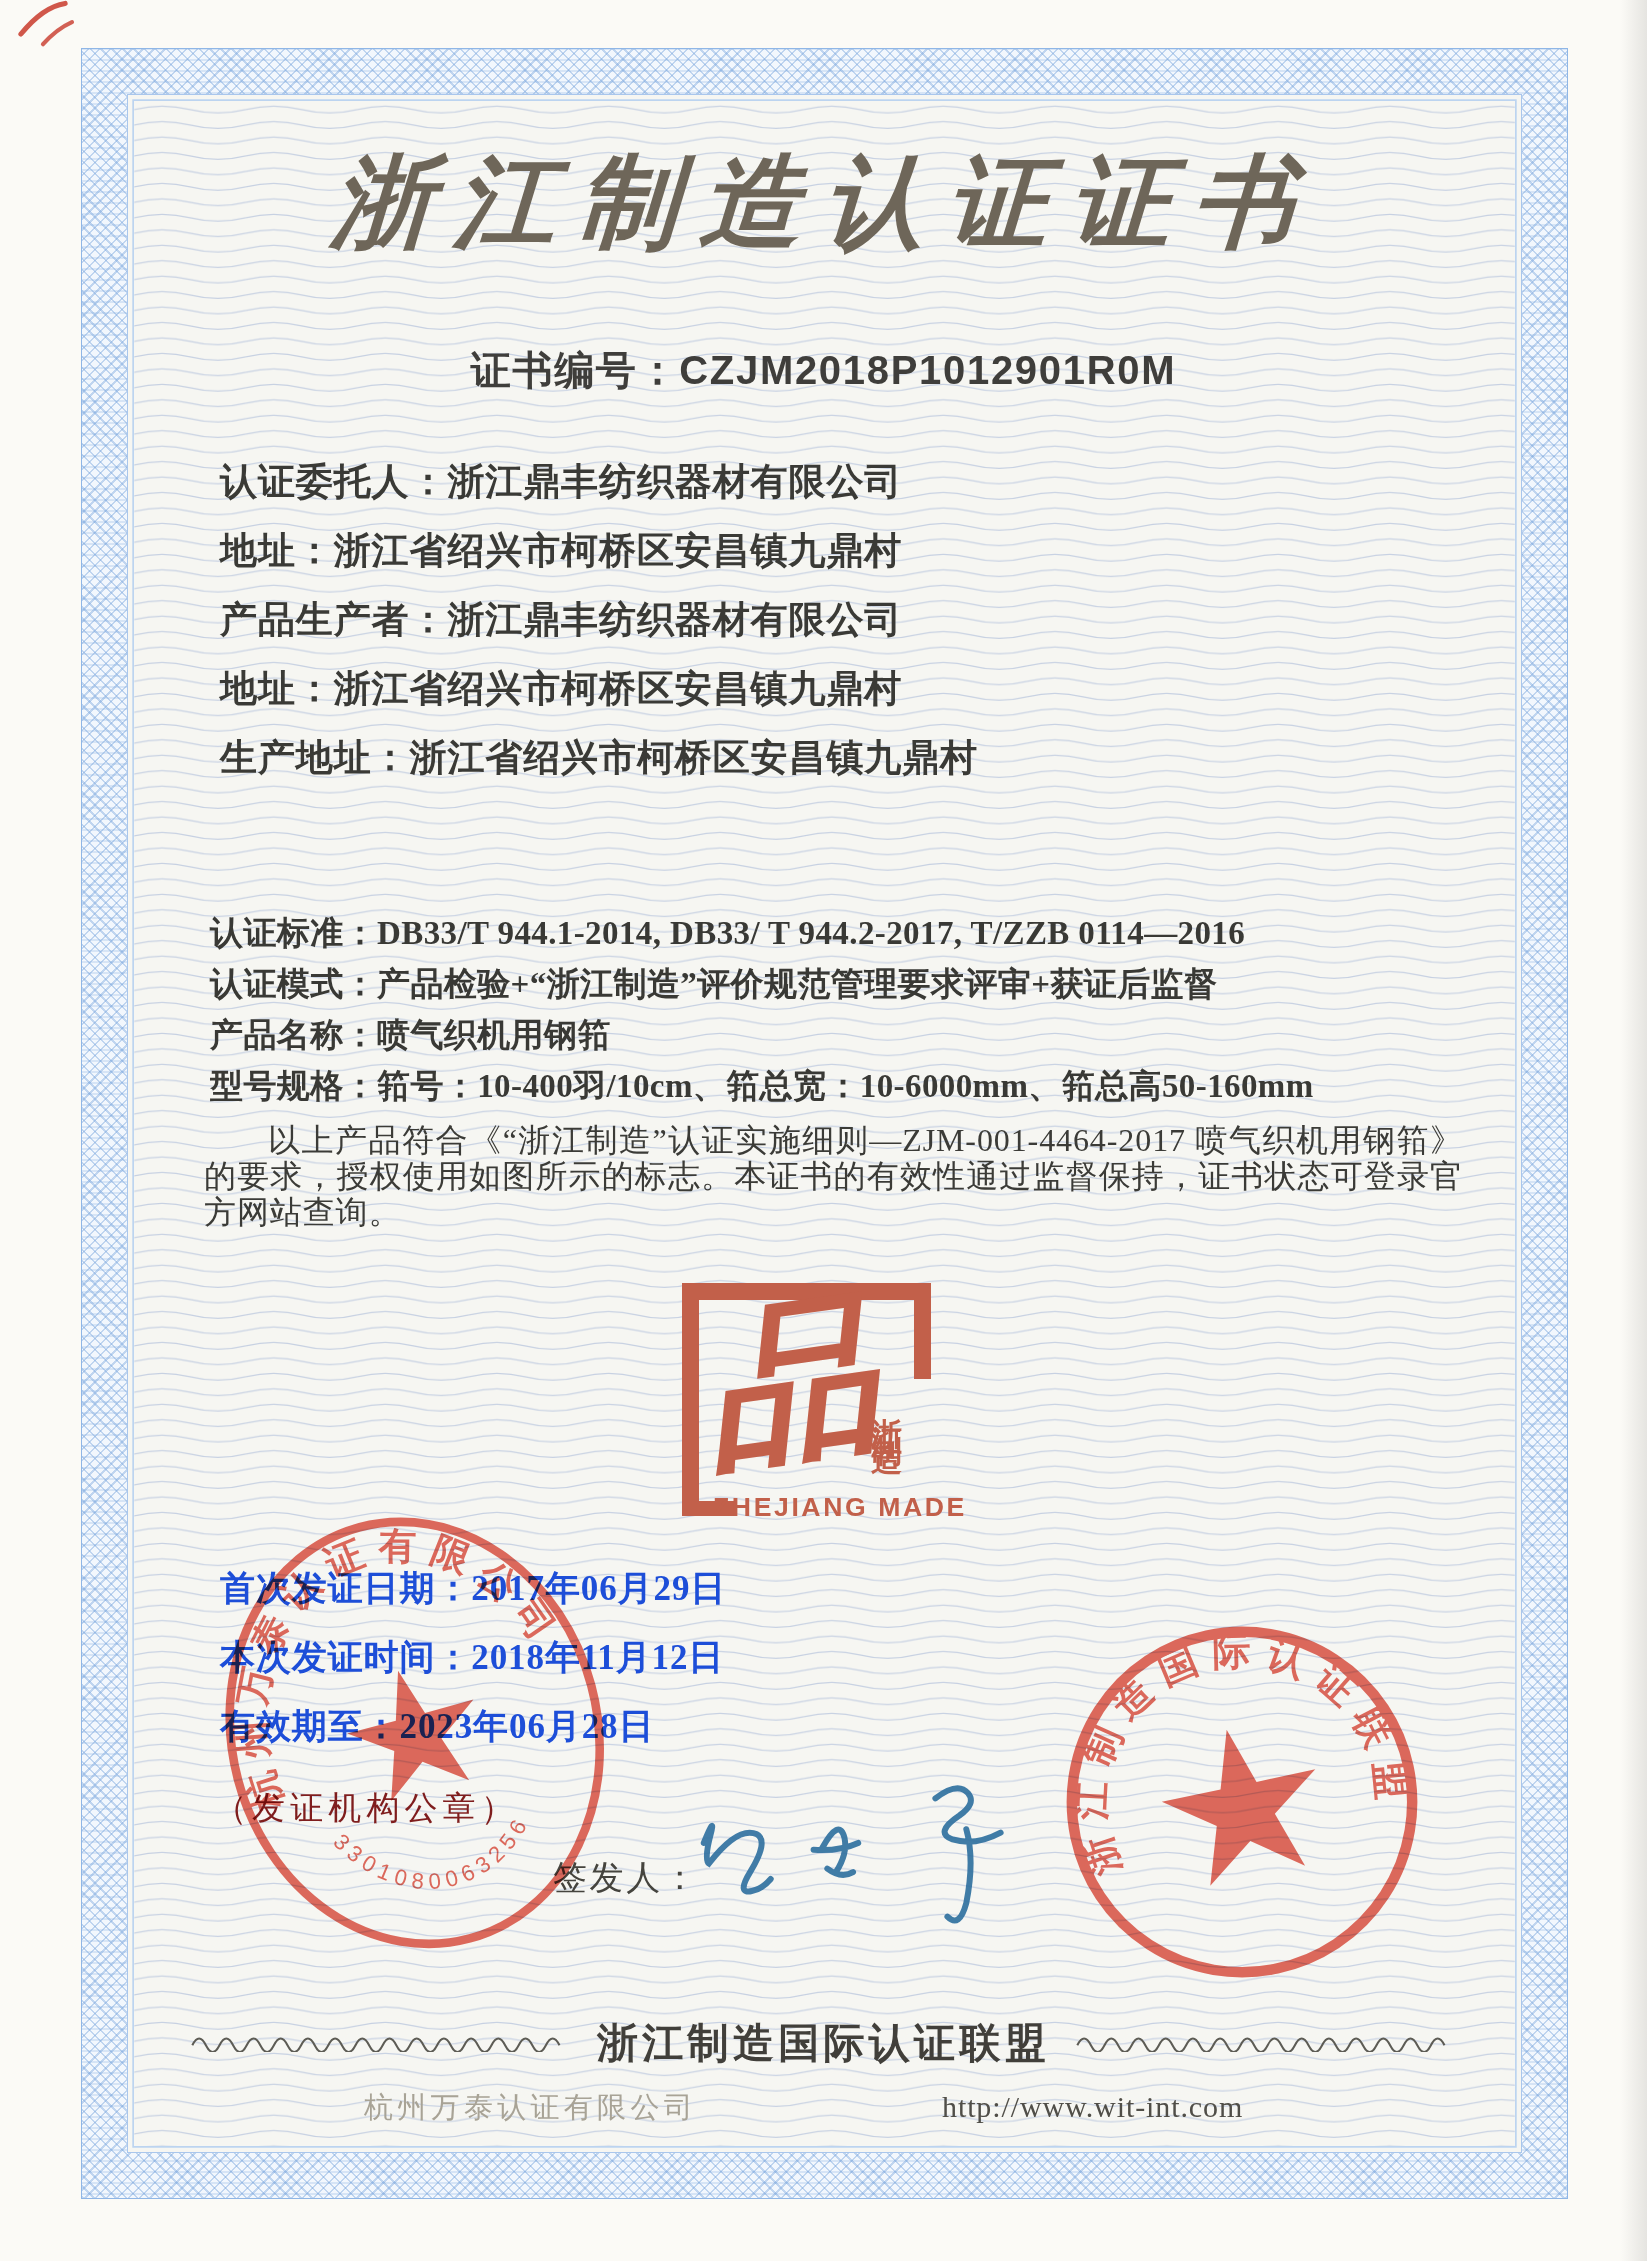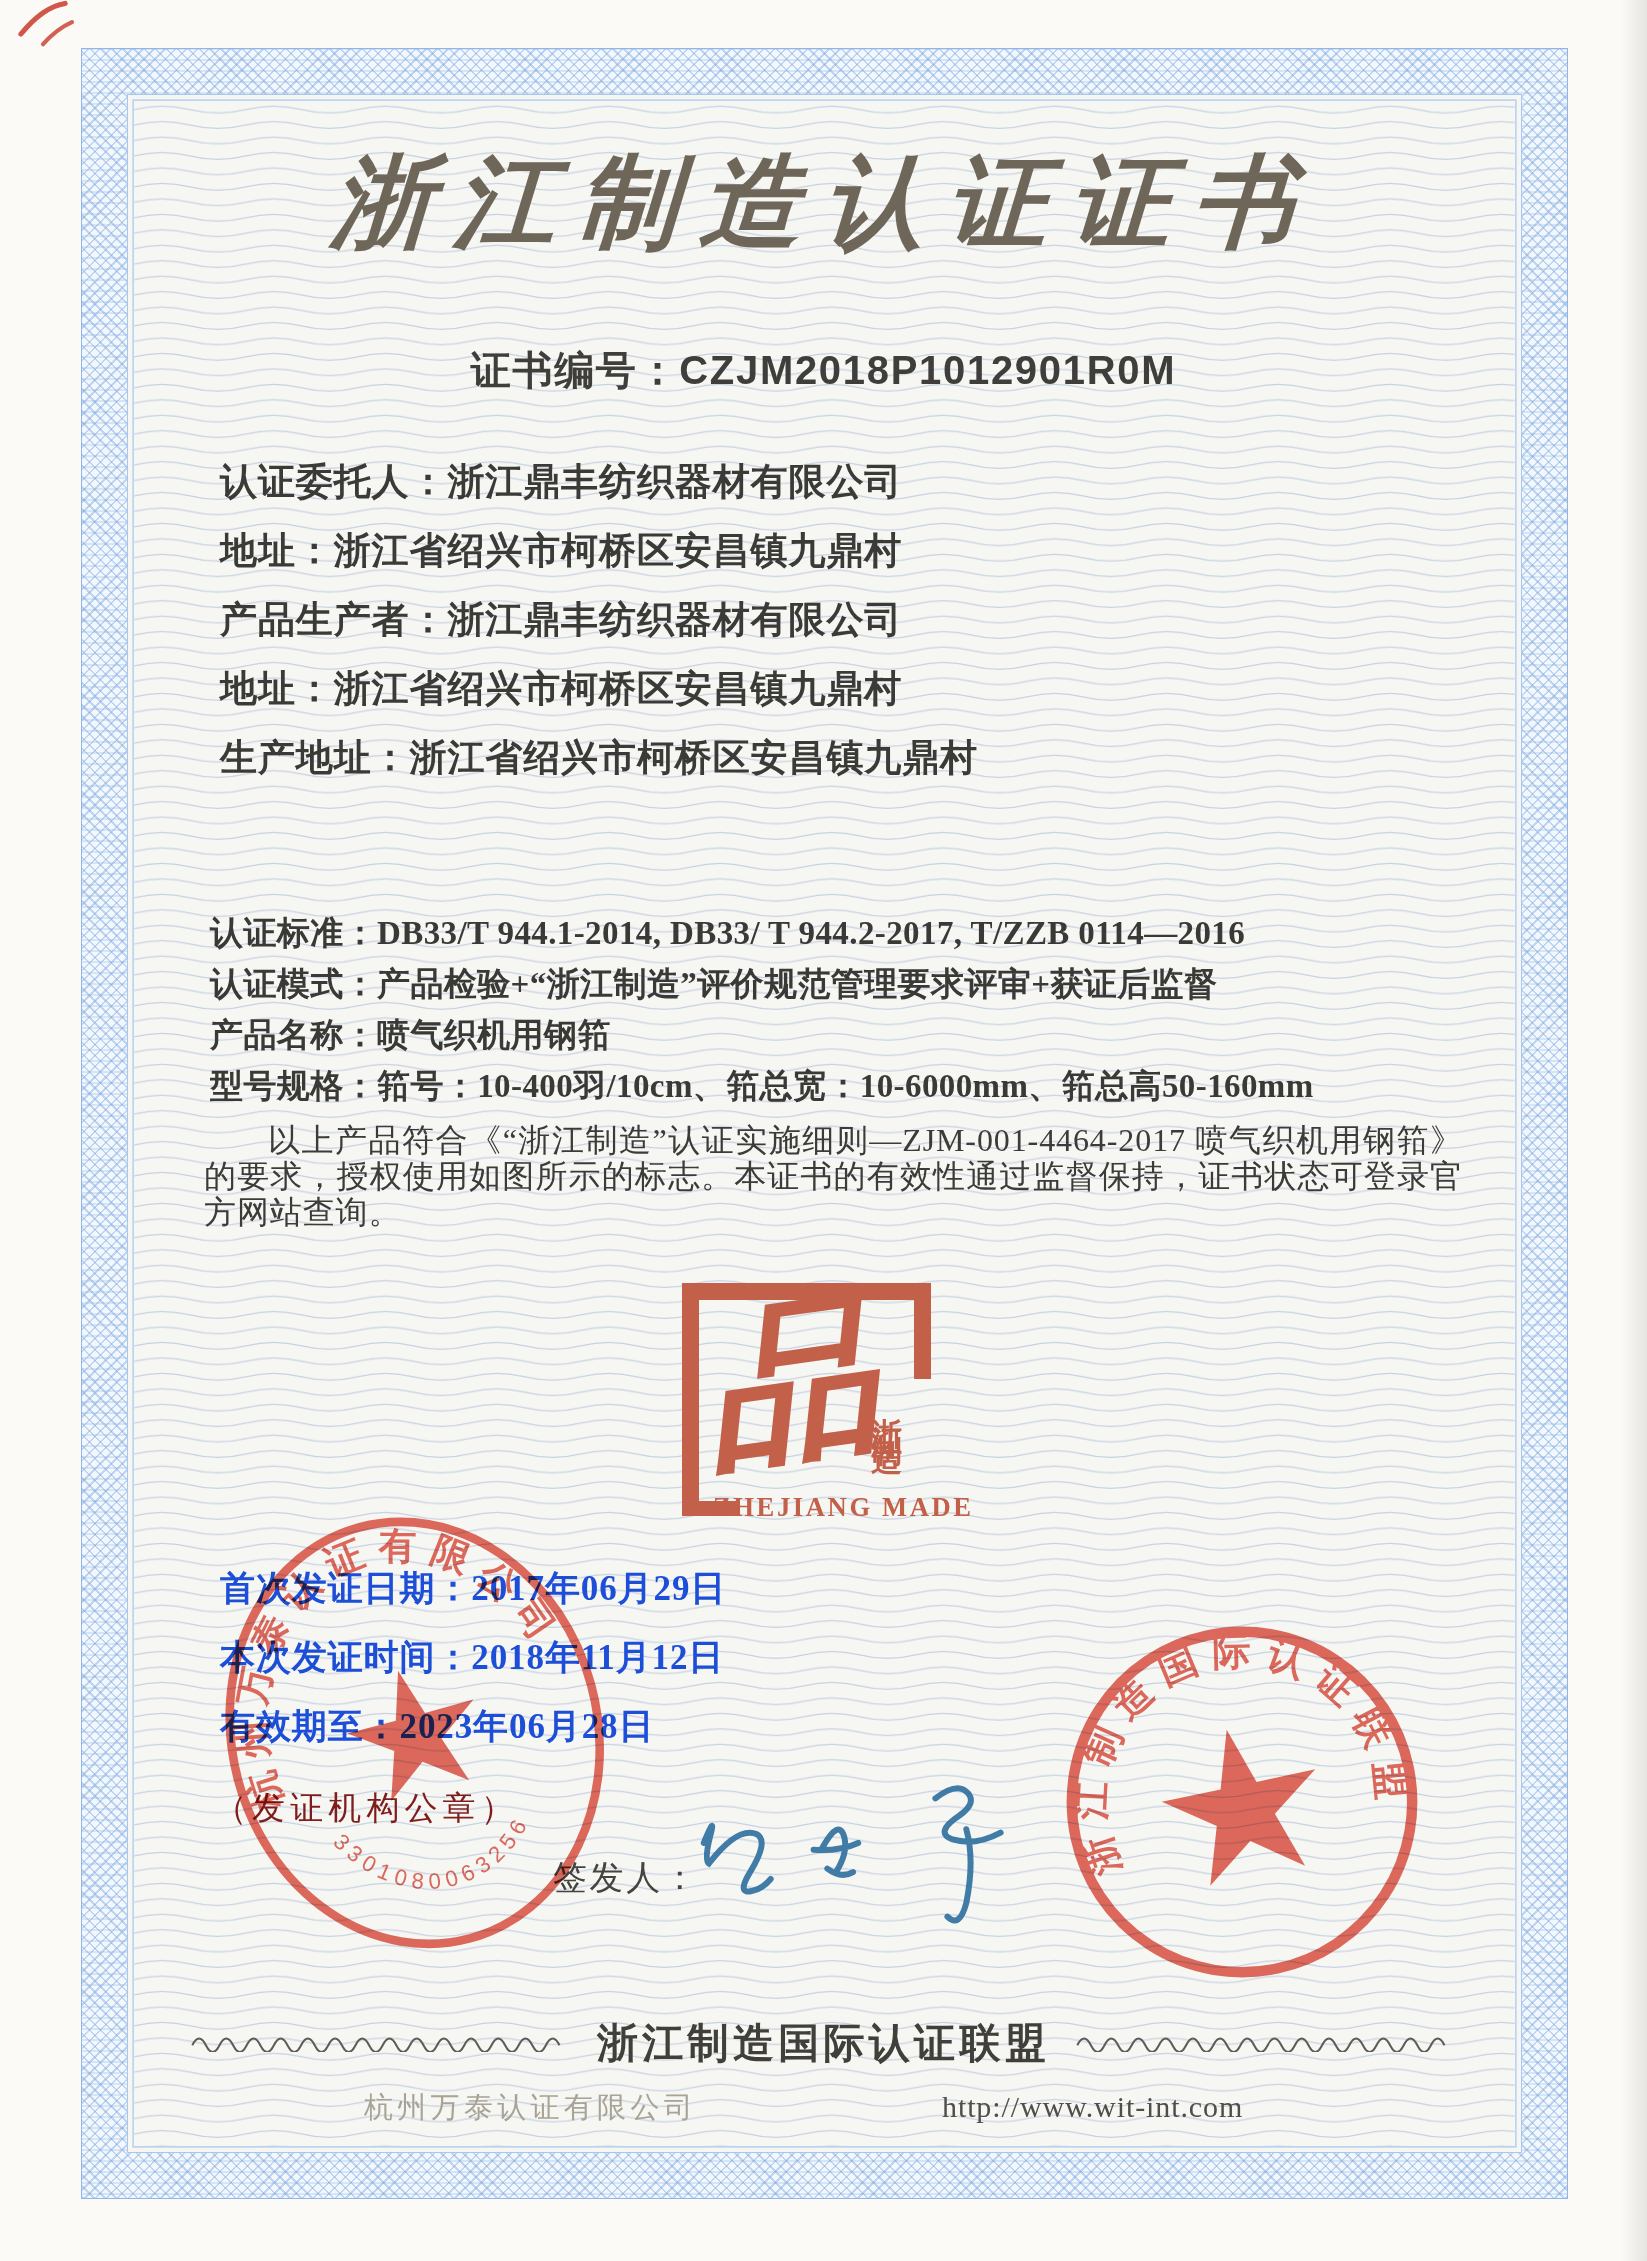--- a/index.html
+++ b/index.html
@@ -71,21 +71,21 @@
     font-family:"DejaVu Serif", serif;font-style:italic;font-weight:700;
     font-size:172px;transform:rotate(-8deg);line-height:1.2;
   }
   .lg-side{
     position:absolute;right:24px;top:110px;color:#c2604a;
     writing-mode:vertical-rl;font-family:"Liberation Sans", sans-serif;
     font-weight:700;font-size:31px;letter-spacing:8.6px;
   }
   .lg-bottom{
     position:absolute;left:31px;bottom:-6.9px;color:#c2604a;
-    font-family:Liberation Serif, serif;font-weight:700;
+    font-family:Liberation Sans, sans-serif;font-weight:700;
     font-size:26.6px;letter-spacing:2.6px;white-space:nowrap;
   }
 
   .dates{
     position:absolute;left:220px;top:1554px;z-index:5;
     font-weight:700;font-size:35px;color:#1d4ed8;
   }
   .dates .line{height:69px;display:flex;align-items:center;letter-spacing:0.9px;}
   .seal-note{
     position:absolute;left:214px;top:1786px;z-index:5;

